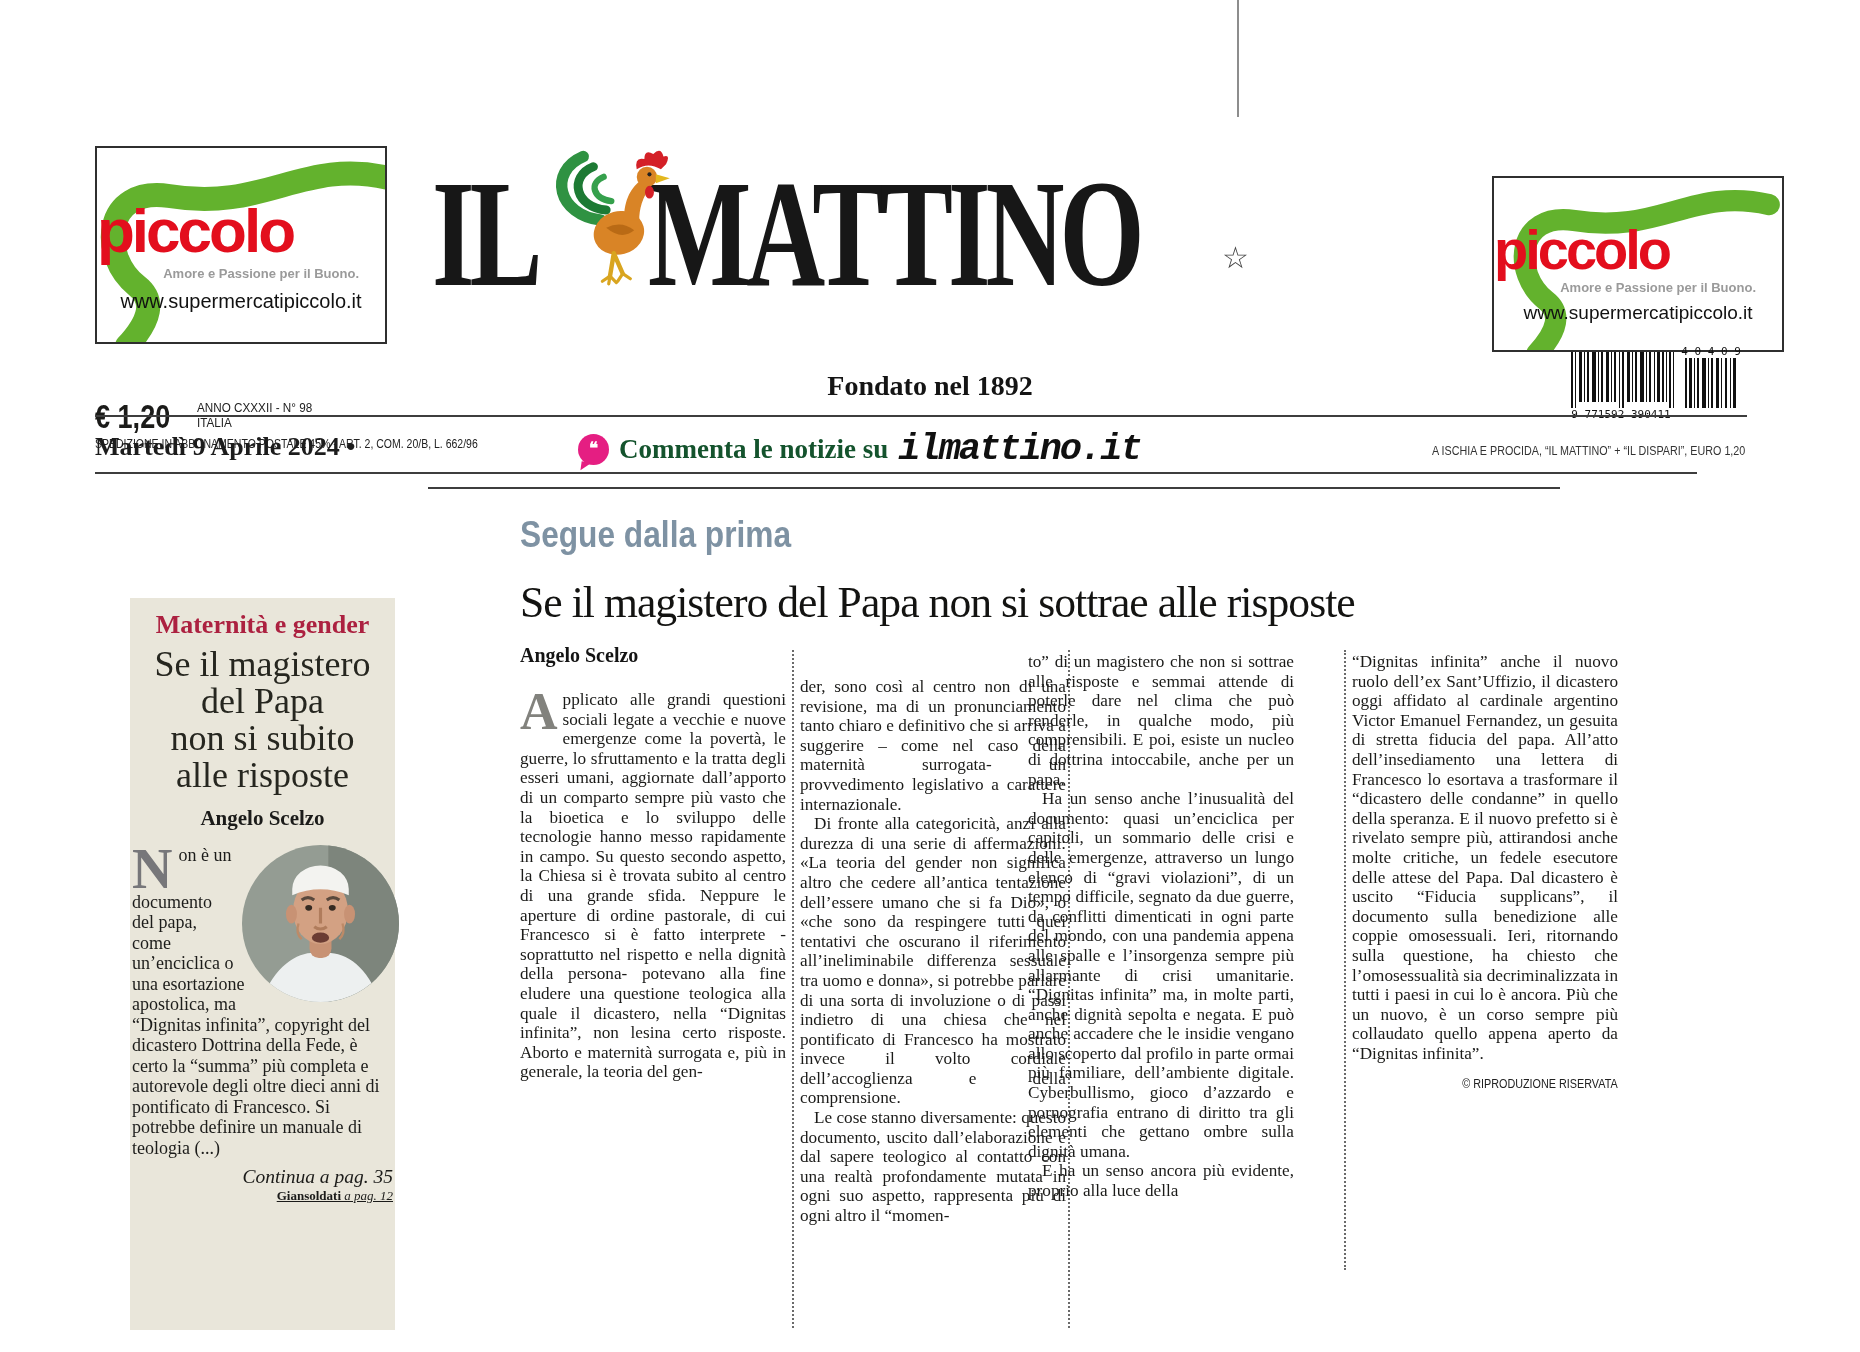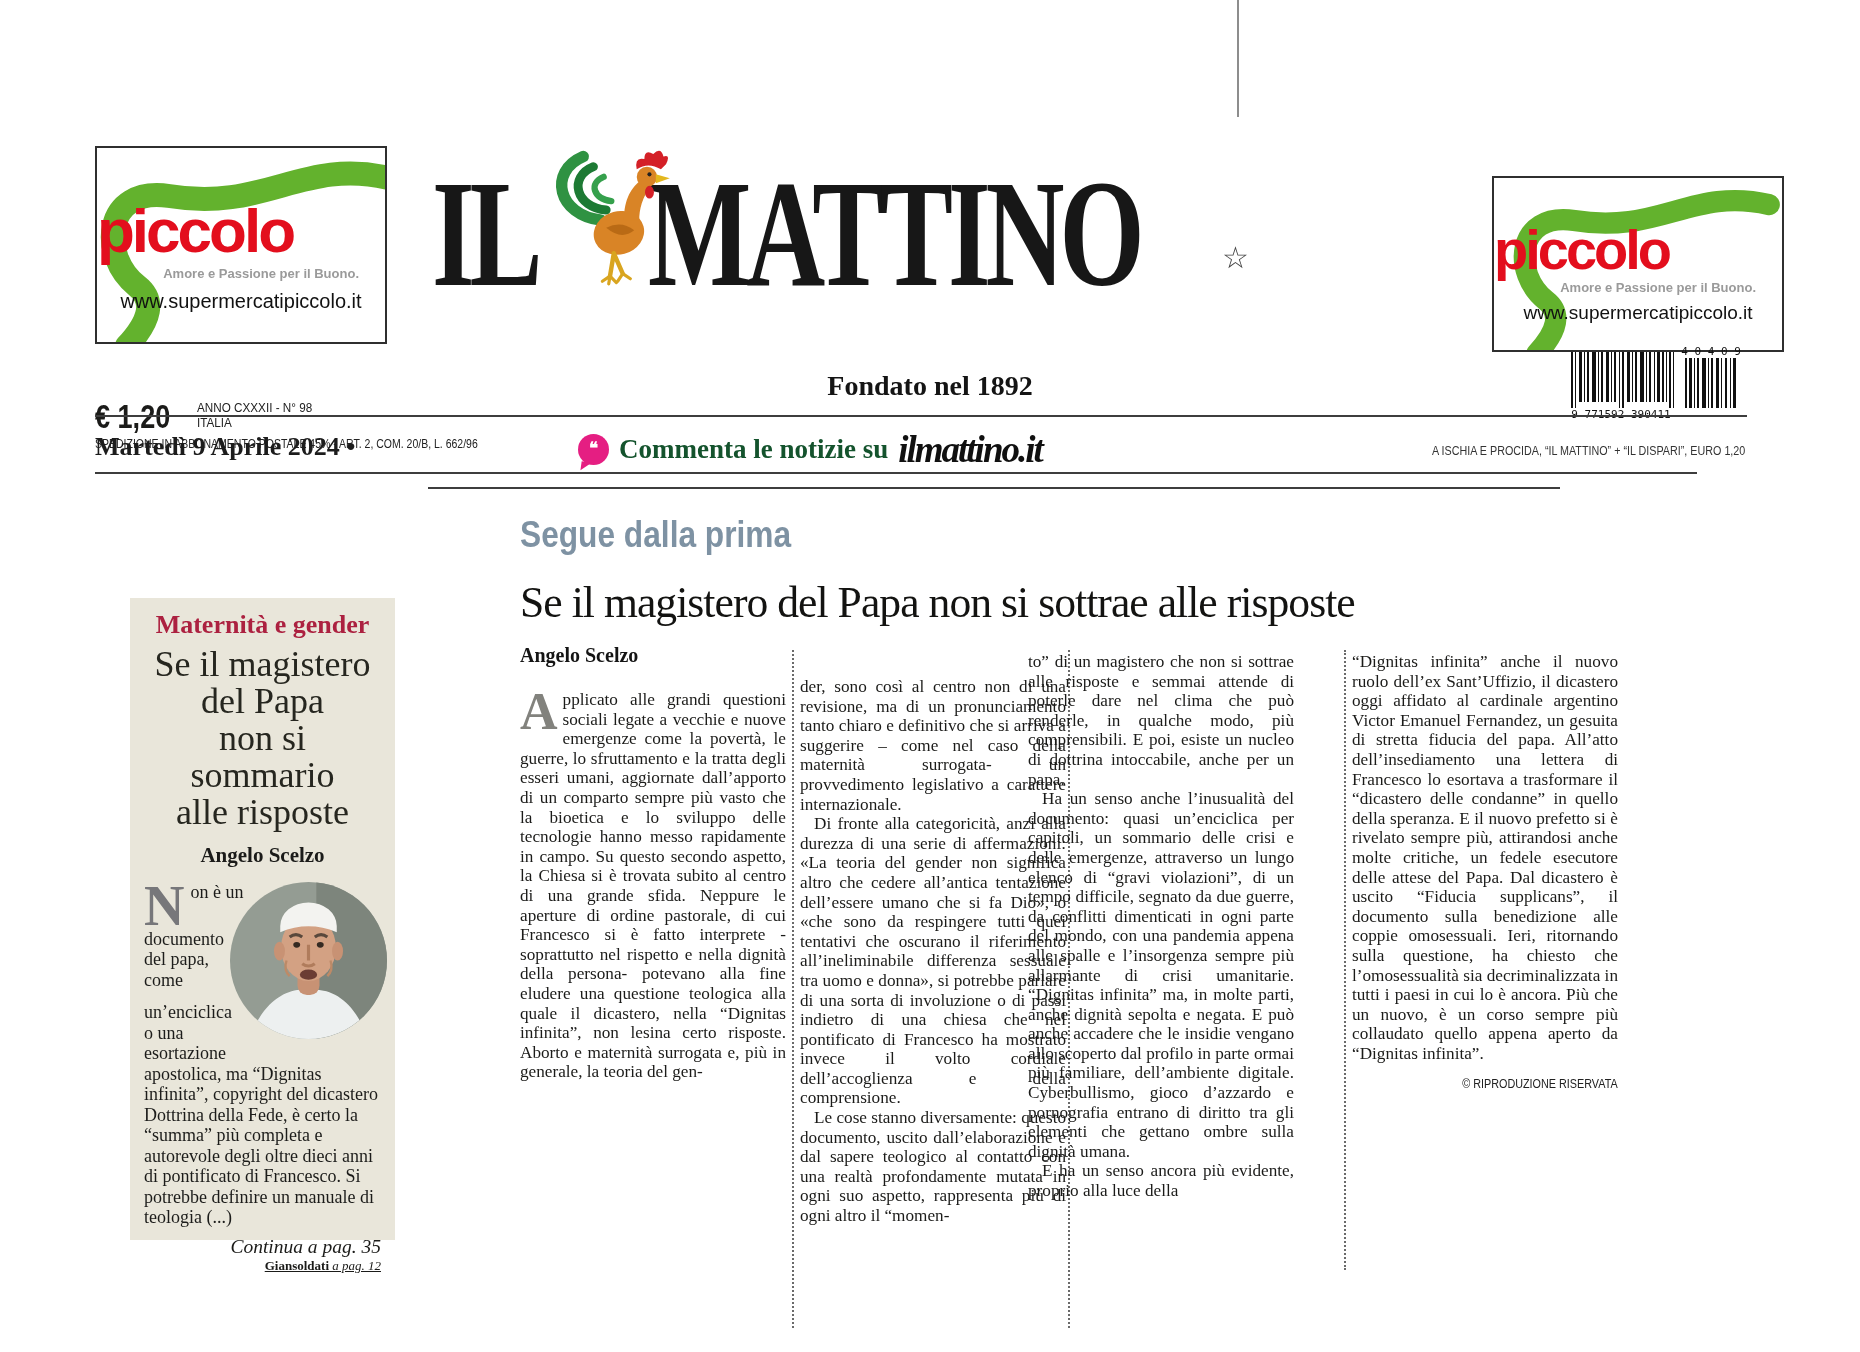--- a/index.html
+++ b/index.html
@@ -40,21 +40,21 @@
 
   
   .date-txt{font-weight:bold;font-size:26px;color:#1c1c1c;}
   .comment-group{display:flex;align-items:center;gap:10px;}
   .quote-bubble{width:31px;height:31px;border-radius:50%;background:#e51e82;position:relative;
       display:flex;align-items:center;justify-content:center;}
   .quote-bubble:after{content:"";position:absolute;left:3px;bottom:-6px;width:0;height:0;
       border-left:10px solid #e51e82;border-bottom:9px solid transparent;transform:rotate(8deg);}
   .quote-glyph{color:#fff;font-weight:bold;font-size:17px;line-height:1;margin-top:-2px;}
   .comment-txt{font-weight:bold;font-size:27px;color:#14532d;}
-  .site-script{font-family:Liberation Serif, serif;font-style:italic;font-weight:bold;
+  .site-script{font-family:Liberation Mono, monospace;font-style:italic;font-weight:bold;
       font-size:37px;color:#101010;letter-spacing:-2px;}
   .right-notice{font-family:"Liberation Sans",sans-serif;font-size:12.5px;color:#333;
       transform:scaleX(0.86);transform-origin:right top;white-space:nowrap;}
 
   
   .barcode-num{font-family:"DejaVu Sans Mono",monospace;font-size:11px;fill:#111;}
 
   
   .kicker{font-family:"Liberation Sans","DejaVu Sans",sans-serif;font-weight:bold;font-size:36px;
       color:#7e92a3;transform:scaleX(0.88);transform-origin:left top;white-space:nowrap;}
@@ -65,22 +65,22 @@
   .col{position:absolute;width:266px;font-size:17.2px;line-height:19.6px;text-align:justify;color:#1b1b19;}
   .col p{margin:0;}
   .col p.indent{text-indent:14px;}
   .dropcap{float:left;font-weight:bold;font-size:52px;line-height:40px;color:#82827d;
       padding-right:5px;padding-top:2px;}
   .dotsep{width:0;border-left:2px dotted #6a6a6a;}
   .copyright{font-family:"Liberation Sans",sans-serif;font-size:12px;color:#222;
       transform:scaleX(0.9);transform-origin:right top;white-space:nowrap;}
 
   
-  .sidebar{left:130px;top:598px;width:265px;height:642px;background:#e9e6da;
-      padding:10px 14px;box-sizing:border-box;}
+  .sidebar{left:130px;top:598px;width:265px;height:732px;background:#e9e6da;
+      padding:10px 2px;box-sizing:border-box;}
   .sb-kicker{text-align:center;font-weight:bold;font-size:26px;color:#ac2140;margin-top:2px;}
   .sb-head{text-align:center;font-size:36px;line-height:37px;color:#26261f;margin-top:6px;}
   .sb-head span{display:block;}
   .sb-byline{text-align:center;font-weight:bold;font-size:21px;margin-top:12px;color:#1b1b19;}
   .sb-body{margin-top:14px;font-size:18px;line-height:20.5px;color:#1c1c1a;}
   .sb-dropcap{float:left;font-weight:bold;font-size:56px;line-height:44px;color:#77777a;
       padding-right:6px;padding-top:2px;}
   .pope{float:right;width:157px;height:157px;border-radius:50%;overflow:hidden;
       shape-outside:circle(50% at 50% 50%);margin:0 -6px 6px 6px;}
   .sb-continua{text-align:right;font-style:italic;font-size:19.5px;margin-top:8px;}
@@ -202,21 +202,21 @@
   <span class="site-script">ilmattino.it</span>
 </div>
 
 <div class="abs right-notice" style="right:115px;top:444px;">A ISCHIA E PROCIDA, “IL MATTINO” + “IL DISPARI”, EURO 1,20</div>
 
 <div class="abs sidebar">
   <div class="sb-kicker">Maternità e gender</div>
   <div class="sb-head">
     <span>Se il magistero</span>
     <span>del Papa</span>
-    <span>non si sommario</span>
+    <span>non si subito</span>
     <span>alle risposte</span>
   </div>
   <div class="sb-byline">Angelo Scelzo</div>
   <div class="sb-body">
     <span class="pope">
       <svg viewBox="0 0 100 100" width="100%" height="100%">
         <rect x="0" y="0" width="100" height="100" fill="#949c93"></rect>
         <rect x="55" y="0" width="45" height="100" fill="#7d857c"></rect>
         <path d="M12,100 C22,74 38,67 50,69 C64,67 79,75 88,100 z" fill="#edf0f0"></path>
         <rect x="43" y="54" width="14" height="18" rx="6" fill="#c89274"></rect>

